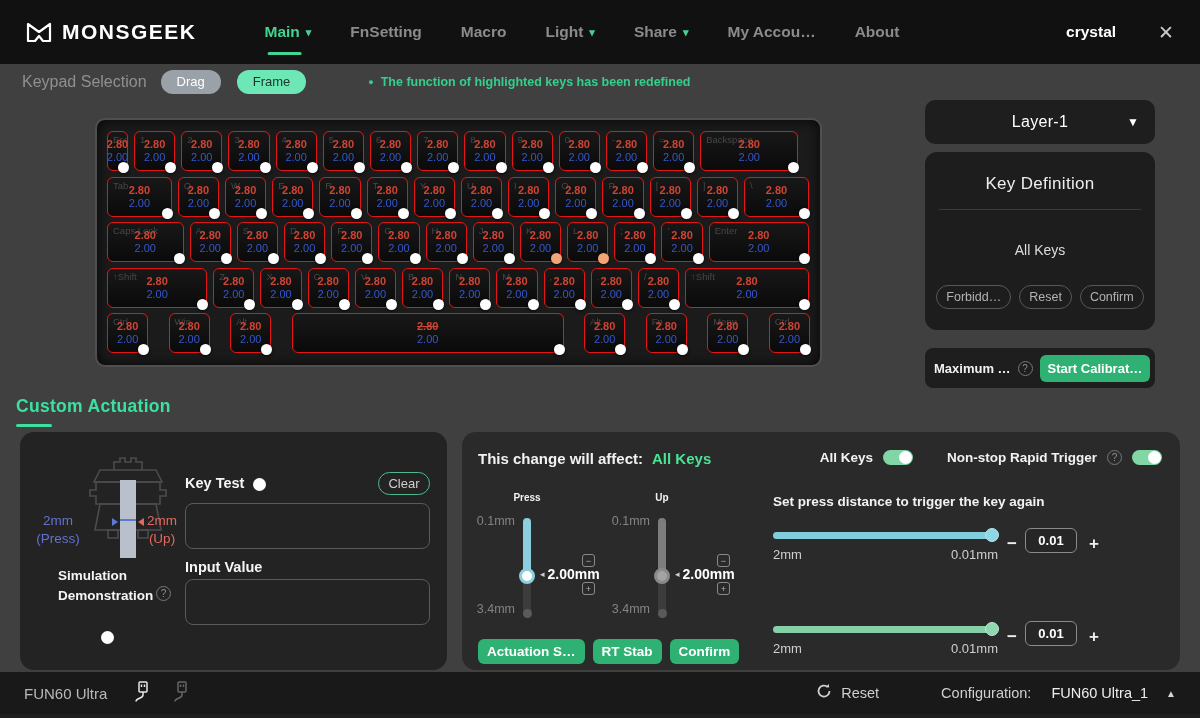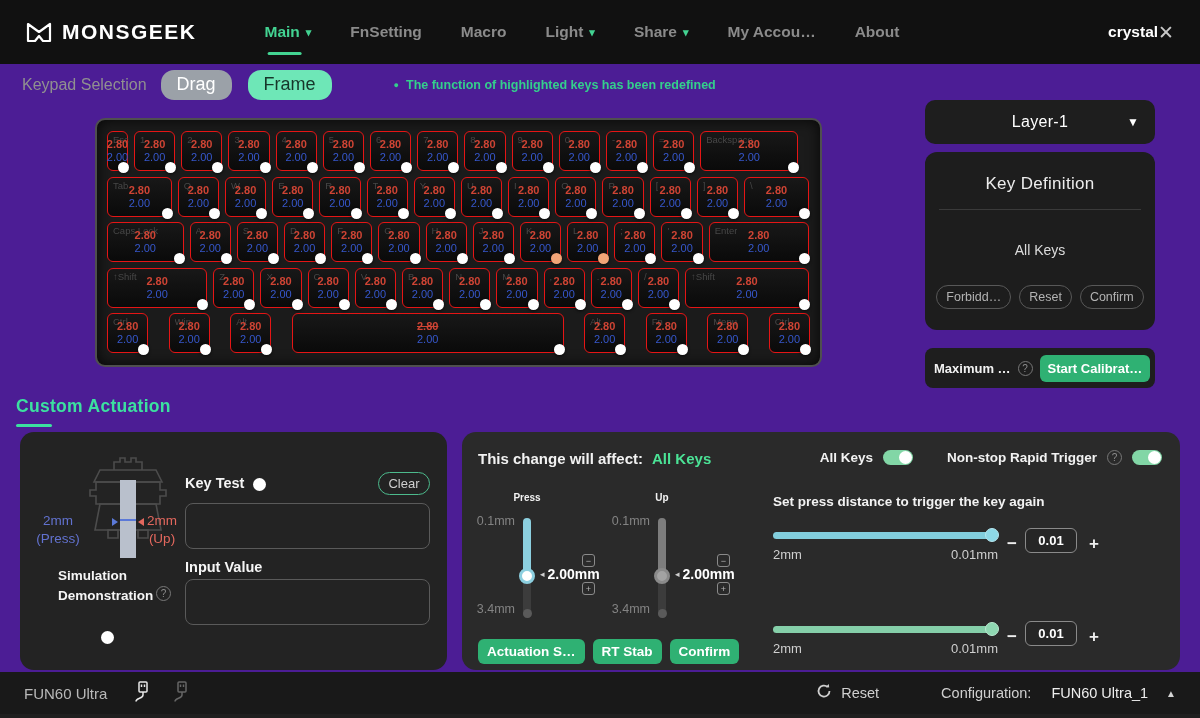--- a/index.html
+++ b/index.html
@@ -4,43 +4,43 @@
 <style>
   *{box-sizing:border-box;margin:0;padding:0;}
   html,body{width:1200px;height:718px;}
   body{
     background:#161616;
     font-family:"Liberation Sans", sans-serif;
     color:#ddd;
     overflow:hidden;
     position:relative;
   }
-  .page{position:relative;width:1200px;height:718px;background:#4c1d95;}
+  .page{position:relative;width:1200px;height:718px;background:#404040;}
 
   
   .navbar{position:absolute;left:0;top:0;width:1200px;height:64px;background:#111;
     display:flex;align-items:center;padding:0 26px;}
   .brand{display:flex;align-items:center;gap:10px;}
   .brand svg{display:block;}
   .brand-name{color:#fff;font-size:21px;font-weight:bold;letter-spacing:1.5px;}
   .nav-items{display:flex;align-items:center;gap:39px;margin-left:68px;}
   .nav-item{position:relative;font-size:15.5px;font-weight:bold;color:#8b8b8b;cursor:pointer;
     display:flex;align-items:center;gap:6px;padding:8px 0;}
   .nav-item .caret{color:#43d392;font-size:11px;line-height:1;}
   .nav-item.active{color:#43d392;}
   .nav-item.active::after{content:"";position:absolute;left:50%;transform:translateX(-60%);
     bottom:-6px;width:34px;height:3px;border-radius:2px;background:#43d392;}
-  .nav-right{margin-left:auto;display:flex;align-items:center;text-align:center;}
+  .nav-right{margin-left:auto;display:flex;align-items:center;gap:42px;text-align:center;}
   .nav-user{color:#fff;font-size:15.5px;font-weight:bold;}
   .nav-close{color:#c9c9c9;font-size:19px;cursor:pointer;line-height:1;}
 
   
   .subheader{position:absolute;left:22px;top:70px;display:flex;align-items:center;gap:14px;}
   .sub-label{color:#909090;font-size:16px;}
-  .pill{border-radius:13px;font-size:18px;padding:4px 16px;cursor:pointer;line-height:1.2;}
+  .pill{border-radius:13px;font-size:13px;padding:4px 16px;cursor:pointer;line-height:1.2;}
   .pill-drag{background:#9ba1a8;color:#fff;}
   .pill-frame{background:#6ee7b7;color:#17362a;margin-left:2px;}
   .notice{display:flex;align-items:center;gap:7px;margin-left:48px;}
   .notice .bullet{color:#34cf8c;font-size:9px;}
   .notice .txt{color:#34cf8c;font-size:12.5px;font-weight:bold;}
 
   
   .kb-case{position:absolute;left:95px;top:118px;width:727px;height:249px;
     background:#1b1b1b;border:2px solid #4f4f4f;border-radius:10px;
     box-shadow:inset 0 0 14px rgba(0,0,0,.8);

